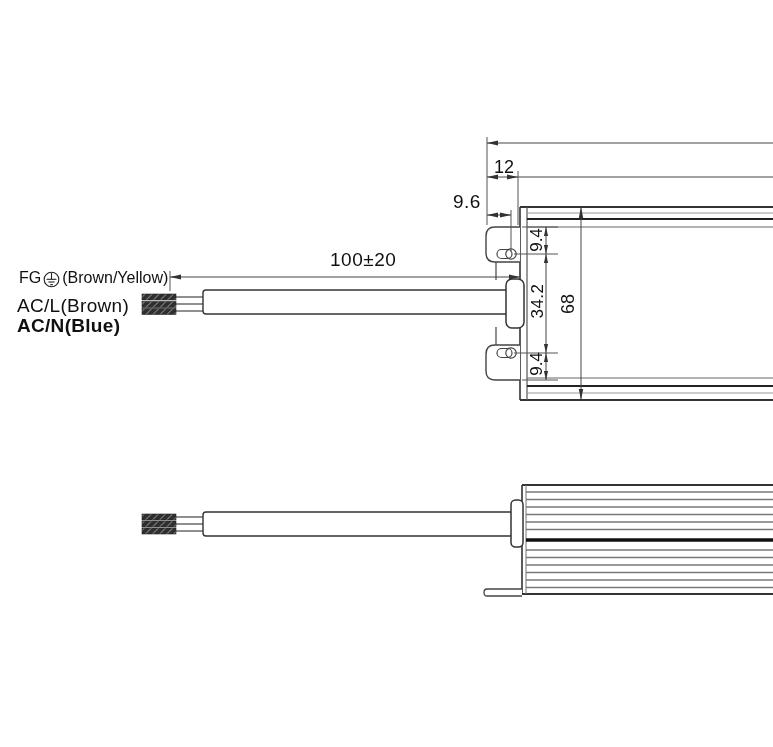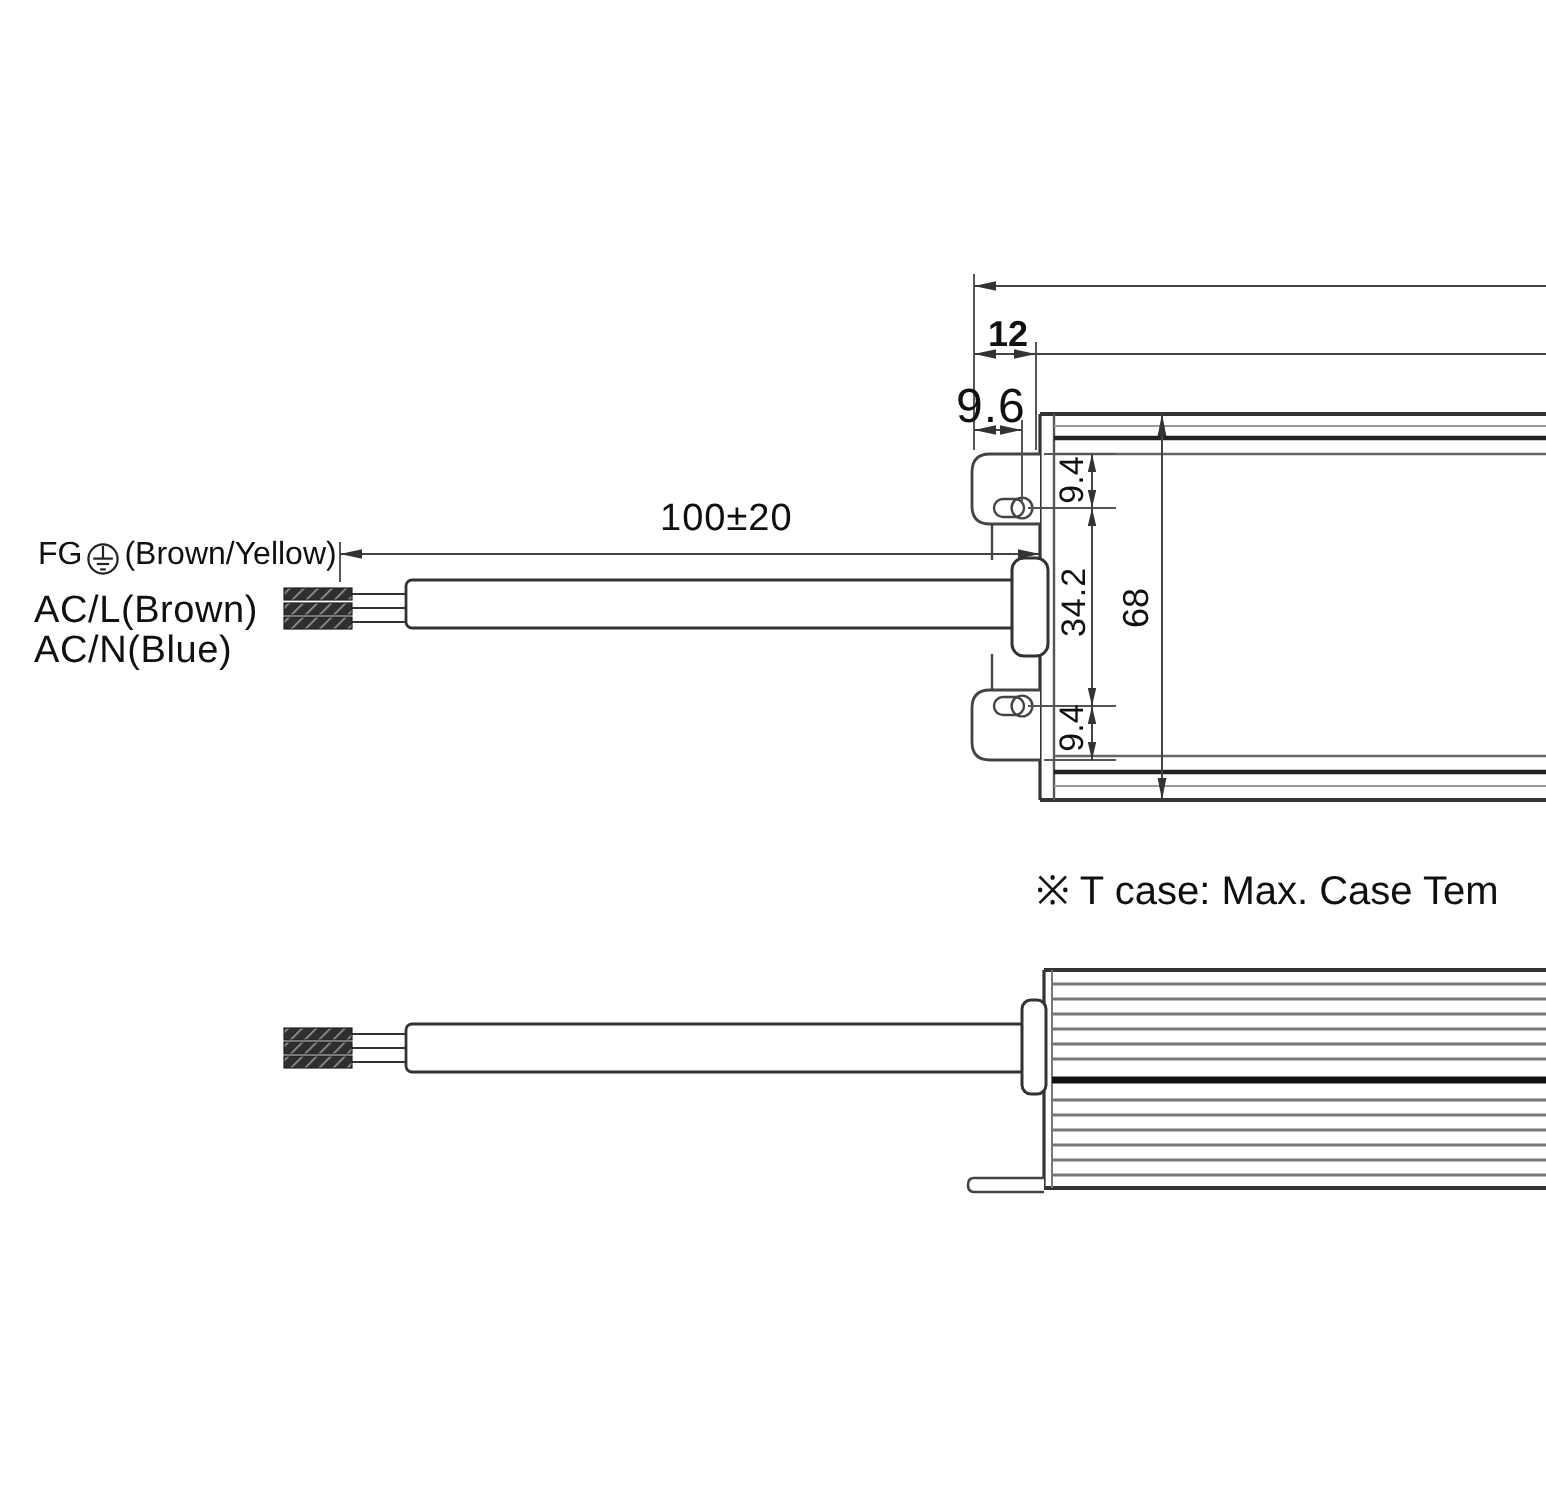--- a/index.html
+++ b/index.html
@@ -4,25 +4,25 @@
 <style>
   html,body{margin:0;padding:0;background:#fff;}
   .screen{
     position:relative;width:773px;height:747px;background:#fff;overflow:hidden;
     font-family:"Liberation Sans", sans-serif;color:#101010;
   }
   .abs{position:absolute;white-space:nowrap;line-height:1;}
   .drawing-svg{position:absolute;left:0;top:0;}
   .lbl-fg{left:19px;top:270px;font-size:16px;display:flex;align-items:flex-start;gap:2px;}
   .lbl-acl{left:17px;top:296px;font-size:19px;font-weight:400;letter-spacing:.3px;}
-  .lbl-acn{left:17px;top:316px;font-size:19px;font-weight:400;letter-spacing:.3px;}
+  .lbl-acn{left:17px;top:316px;font-size:19px;font-weight:700;letter-spacing:.3px;}
   .dim-300{left:330px;top:250px;font-size:19px;letter-spacing:.5px;}
   .lbl-spec{left:263px;top:324px;font-size:19px;letter-spacing:.8px;}
-  .dim-12{left:494px;top:158px;font-size:18px;font-weight:bold;}
-  .dim-96{left:478px;top:192px;font-size:24px;letter-spacing:.5px;}
+  .dim-12{left:494px;top:158px;font-size:18px;}
+  .dim-96{left:453px;top:192px;font-size:19px;letter-spacing:.5px;}
   .rot{transform:translate(-50%,-50%) rotate(-90deg);transform-origin:center;}
   .dim-94t{left:536px;top:240px;font-size:17px;}
   .dim-342{left:537px;top:301px;font-size:17px;letter-spacing:.5px;}
   .dim-94b{left:536px;top:364px;font-size:17px;}
   .dim-68{left:568px;top:304px;font-size:18px;}
   .note{left:518px;top:436px;font-size:20px;}
   .gnd{display:inline-block;margin-top:1px;}
 </style>
 </head>
 <body>
@@ -159,15 +159,14 @@
   </div>
   <div class="abs lbl-acl">AC/L(Brown)</div>
   <div class="abs lbl-acn">AC/N(Blue)</div>
   <div class="abs dim-300">100±20</div>
   <div class="abs dim-12">12</div>
   <div class="abs dim-96">9.6</div>
   <div class="abs rot dim-94t">9.4</div>
   <div class="abs rot dim-342">34.2</div>
   <div class="abs rot dim-94b">9.4</div>
   <div class="abs rot dim-68">68</div>
-  <div class="abs note">※ T case: Max. Case Tem</div>
 
 </div>
 
 </body></html>

